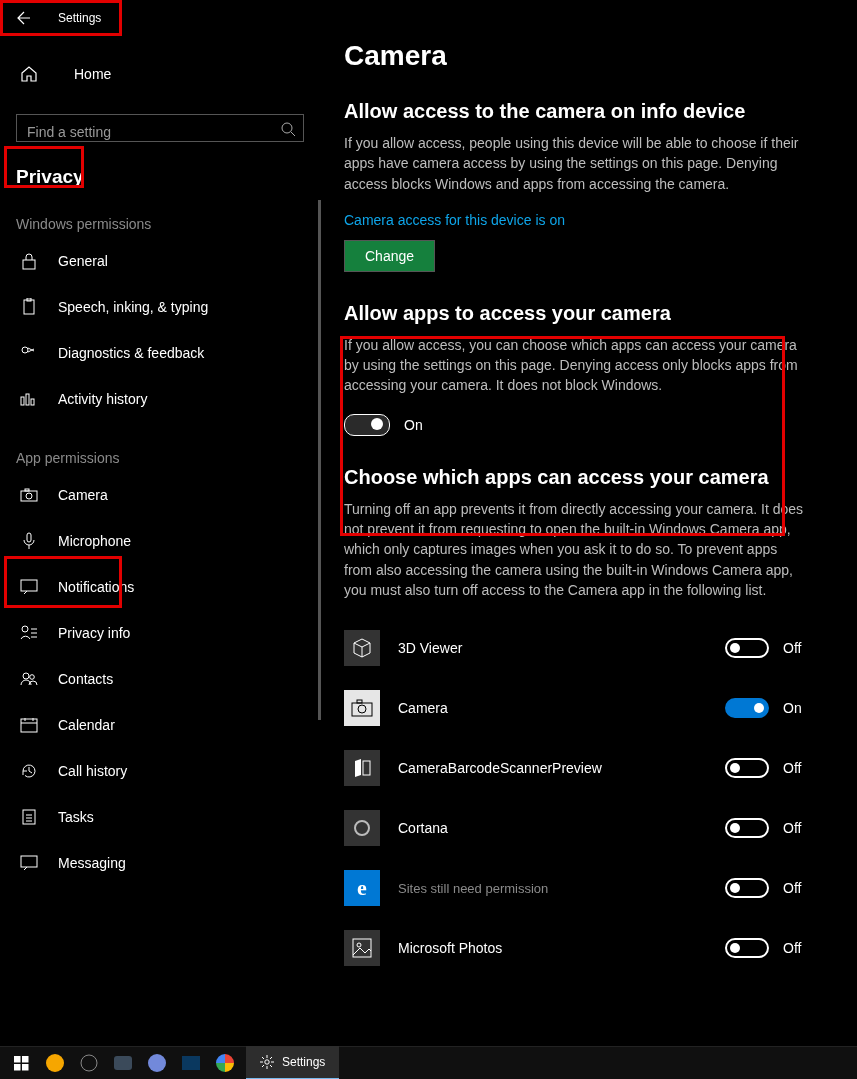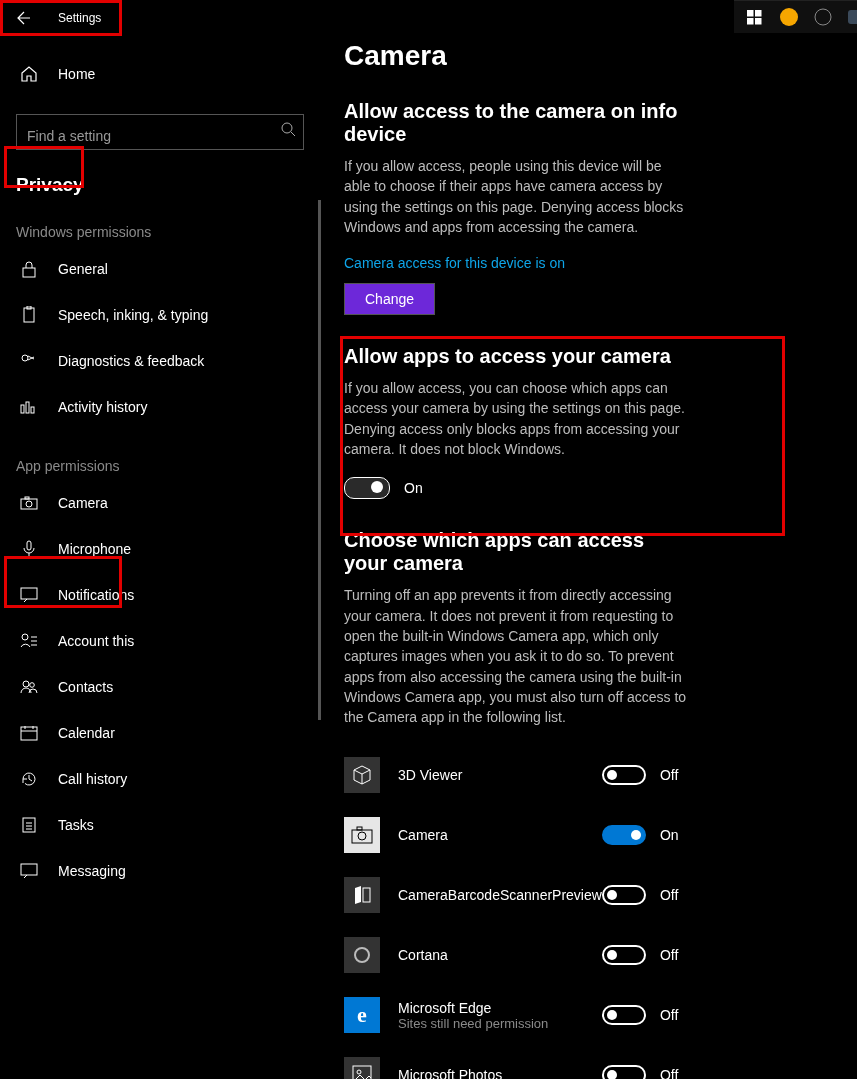--- a/index.html
+++ b/index.html
@@ -1,42 +1,42 @@
 <!DOCTYPE html>
 <html><head>
 <meta charset="utf-8">
 <style>
   html,body{margin:0;padding:0;height:100%;background:#000;color:#fff;
     font-family:"Segoe UI",Arial,sans-serif;font-size:14px;overflow:hidden;}
-  .app{display:flex;flex-direction:row;width:857px;height:1079px;position:relative;}
+  .app{display:flex;flex-direction:column;width:857px;height:1079px;position:relative;}
   .body{display:flex;flex:1;min-height:0;}
   .sidebar{width:320px;background:#000;display:flex;flex-direction:column;padding-top:0;}
   .titlebar{height:36px;display:flex;align-items:center;padding-left:8px;}
   .back-btn{width:32px;height:32px;display:flex;align-items:center;justify-content:center;color:#fff;}
   .title{margin-left:18px;font-size:12px;color:#fff;}
   .home-row{display:flex;align-items:center;height:44px;padding-left:20px;margin-top:16px;}
   .icon{width:18px;height:18px;display:inline-flex;align-items:center;justify-content:center;flex-shrink:0;}
-  .home-row .lbl{margin-left:20px;font-size:14px;}
+  .home-row .lbl{margin-left:36px;font-size:14px;}
   .search-wrap{margin:18px 16px 0 16px;position:relative;}
-  .search{width:100%;height:36px;background:#000;border:1px solid #555;color:#eab308;
+  .search{width:100%;height:28px;background:#000;border:1px solid #555;color:#eab308;
     padding:8px 34px 0 10px;box-sizing:border-box;font-size:14px;outline:none;}
   .search::placeholder{color:#999;}
   .search-icon{position:absolute;right:8px;top:7px;color:#aaa;}
   .crumb{margin:24px 0 0 16px;font-size:19px;font-weight:600;color:#fff;}
   .section-label{margin:28px 0 6px 16px;color:#8a8a8a;font-size:14px;}
   .nav-item{display:flex;align-items:center;height:46px;padding-left:20px;cursor:default;text-align:center;}
   .nav-item .lbl{margin-left:20px;font-size:14px;color:#fff;}
   .scrollbar{position:absolute;left:318px;top:200px;width:3px;height:520px;background:#555;}
   
   .content{flex:1;padding:40px 44px 0 24px;overflow:hidden;}
   .page-title{font-size:28px;font-weight:600;margin:0 0 28px 0;}
   h2{font-size:20px;font-weight:600;margin:0 0 10px 0;}
   .para{color:#bdbdbd;font-size:14px;line-height:1.45;margin:0 0 18px 0;max-width:460px;}
   .status-line{color:#0ea5e9;font-size:14px;margin-bottom:12px;}
-  .btn{display:inline-block;background:#6d28d9;border:1px solid #555;color:#fff;
+  .btn{display:inline-block;background:#15803d;border:1px solid #555;color:#fff;
     padding:7px 20px;font-size:14px;margin-bottom:30px;}
   .toggle-row{display:flex;align-items:center;margin:0 0 30px 0;}
   .toggle{width:44px;height:20px;border-radius:10px;background:#333;position:relative;margin-right:14px;border:1px solid #888;}
   .toggle .knob{position:absolute;width:12px;height:12px;border-radius:50%;background:#fff;top:3px;left:4px;}
   .toggle.on{background:#2a2a2a;border-color:#fff;}
   .toggle.on .knob{left:26px;}
   .toggle-label{font-size:14px;}
   .section2{margin-top:10px;}
   .app-row{display:flex;align-items:center;height:60px;}
   .app-icon{width:36px;height:36px;background:#333;display:flex;align-items:center;justify-content:center;color:#fff;font-size:18px;margin-right:18px;flex-shrink:0;}
@@ -171,21 +171,21 @@
         <span class="lbl">Notifications</span>
       </div>
       <div class="nav-item">
         <span class="icon">
           <svg width="18" height="16" viewBox="0 0 18 16">
               <circle cx="5" cy="4" r="3" stroke="#fff" fill="none"></circle>
               <path d="M1 14 a5 5 0 0 1 9 0" stroke="#fff" fill="none"></path>
               <path d="M11 4 H17 M11 8 H17 M11 12 H17" stroke="#fff"></path>
             </svg>
         </span>
-        <span class="lbl">Account this</span>
+        <span class="lbl">Privacy info</span>
       </div>
       <div class="nav-item">
         <span class="icon">
           <svg width="18" height="16" viewBox="0 0 18 16">
               <circle cx="6" cy="5" r="3" stroke="#fff" fill="none"></circle>
               <circle cx="12" cy="6" r="2.3" stroke="#fff" fill="none"></circle>
               <path d="M1 14 a5 5 0 0 1 10 0 M9 14 a4 4 0 0 1 8 0" stroke="#fff" fill="none"></path>
             </svg>
         </span>
         <span class="lbl">Contacts</span>
@@ -307,21 +307,20 @@
                 <div class="app-name">Cortana</div>
               </div>
               <div class="app-toggle">
                 <div class="knob"></div>
               </div>
               <div class="app-state">Off</div>
             </div>
             <div class="app-row">
               <div class="app-icon edge-icon" style="font-size:22px">e</div>
               <div class="app-name-wrap">
-                <div class="app-name">Microsoft Edge</div>
                 <div class="app-sub">Sites still need permission</div>
               </div>
               <div class="app-toggle">
                 <div class="knob"></div>
               </div>
               <div class="app-state">Off</div>
             </div>
             <div class="app-row">
               <div class="app-icon">
                 <svg width="22" height="22" viewBox="0 0 22 22">

